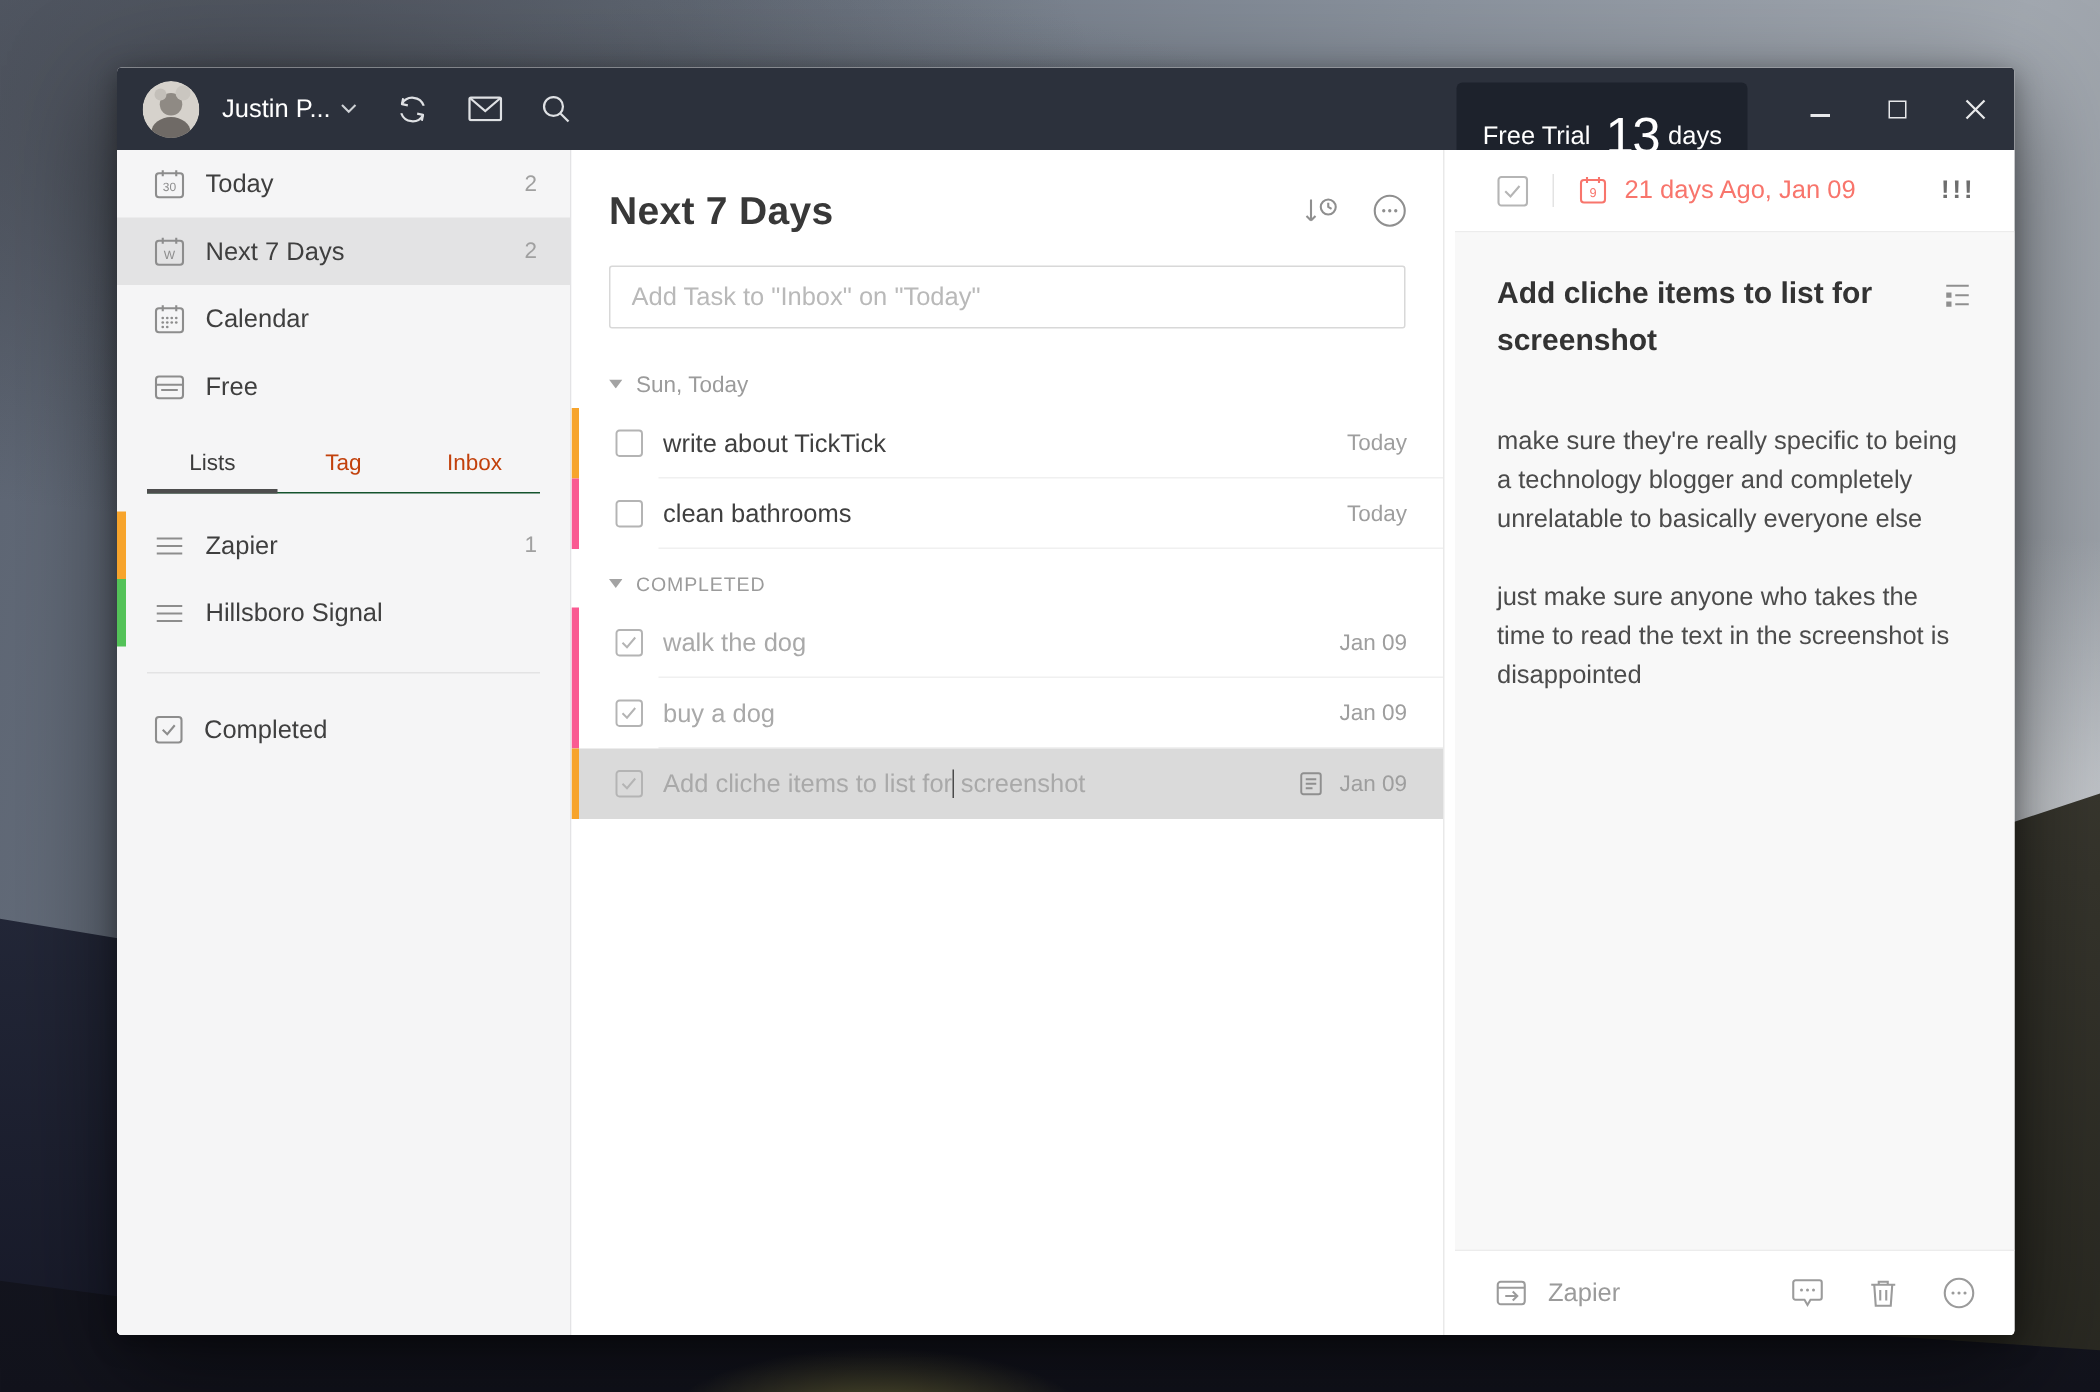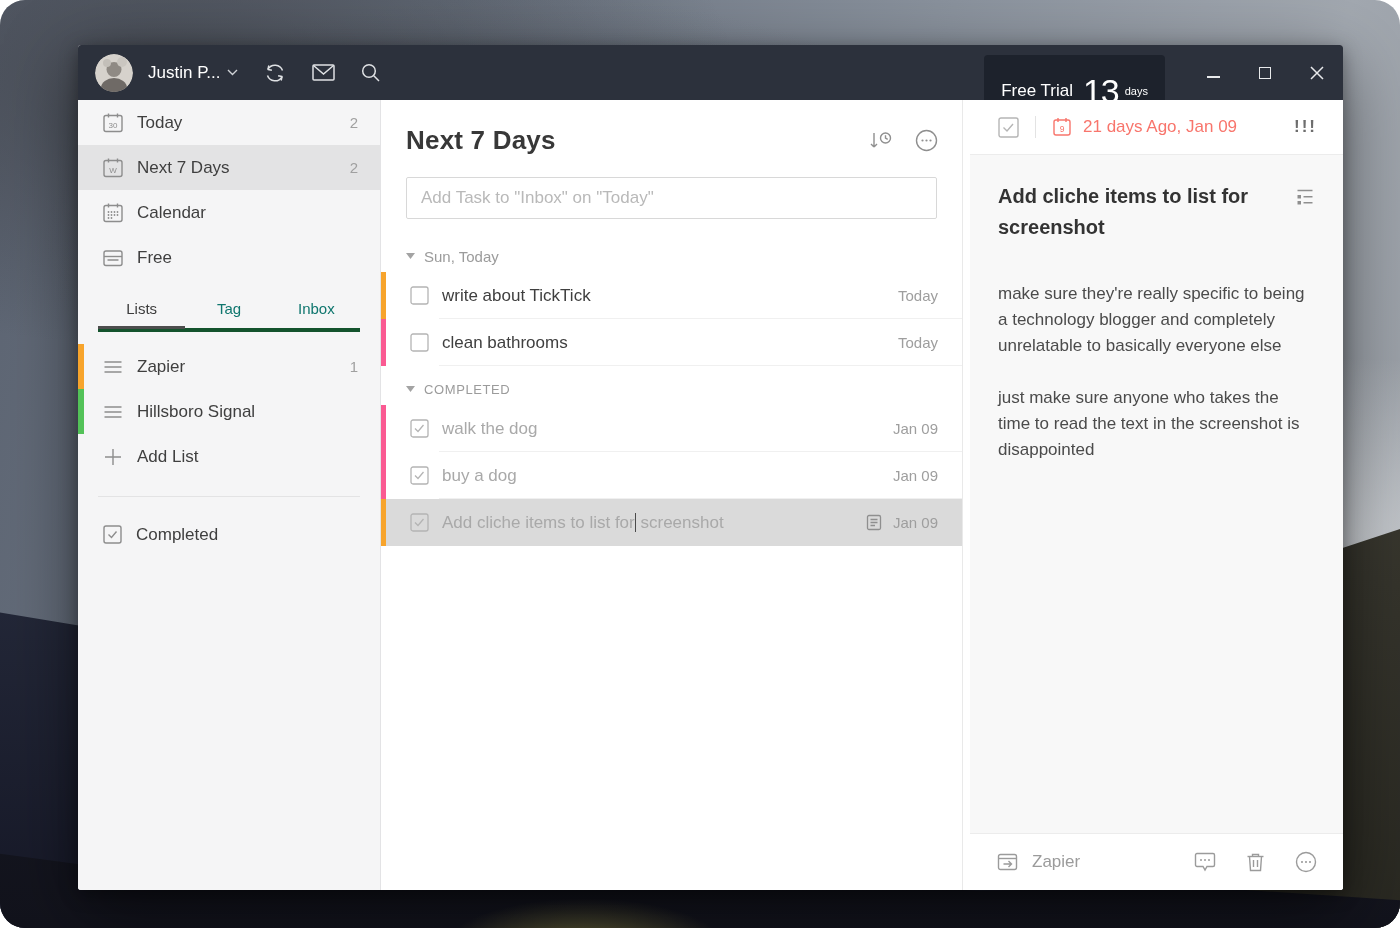--- a/index.html
+++ b/index.html
@@ -1,20 +1,20 @@
 <!DOCTYPE html>
 <html><head>
 <meta charset="utf-8">
 <style>
   * { margin:0; padding:0; box-sizing:border-box; }
   html,body { width:1400px; height:928px; font-family:"Liberation Sans", sans-serif; }
 
   
   .desktop { position:relative; width:1400px; height:928px; overflow:hidden;
-    background:linear-gradient(105deg,#5c6472 0%,#6b7481 28%,#8a929d 58%,#a2a8b0 82%,#94999f 100%);border-radius:25px; }
+    background:linear-gradient(105deg,#5c6472 0%,#6b7481 28%,#8a929d 58%,#a2a8b0 82%,#94999f 100%); }
   .bg-layer { position:absolute; inset:0; }
   .clouds { background:
     radial-gradient(58% 42% at 12% 8%, rgba(56,58,64,.6), rgba(56,58,64,0) 70%),
     radial-gradient(50% 38% at 38% 26%, rgba(84,89,100,.5), rgba(84,89,100,0) 70%),
     radial-gradient(40% 30% at 96% 58%, rgba(236,238,240,.55), rgba(236,238,240,0) 65%); }
   .ridge-left { background:linear-gradient(180deg,#414a5b 0%,#272c3d 55%,#161827 100%);
     clip-path:polygon(0 66%,12% 69%,26% 74%,40% 80%,55% 87%,70% 92%,100% 97%,100% 100%,0 100%); }
   .rock-right { background:linear-gradient(195deg,#504c3e 0%,#35342c 45%,#1b1b15 100%);
     clip-path:polygon(100% 57%,94% 60%,88% 65%,83% 72%,80% 80%,78% 90%,77% 100%,100% 100%); }
   .valley { background:linear-gradient(180deg,#242737 0%,#12131c 100%);
@@ -30,36 +30,36 @@
   
   .titlebar { height:55px; flex:0 0 55px; background:#2c313c; display:flex; align-items:center; padding:0 0 0 17px; color:#e3e5e8; }
   .avatar { width:38px; height:38px; border-radius:50%; overflow:hidden; flex:0 0 38px; }
   .user-name { color:#fff; font-size:17px; margin-left:15px; }
   .chevron { margin-left:7px; display:flex; }
   .tb-icon { margin-left:26px; display:flex; align-items:center; color:#dfe1e4; }
   .tb-spacer { flex:1; }
   .trial-badge { background:#1d222c; border-radius:4px; padding:19px 17px 7px; display:flex; align-items:center; color:#fff; margin-right:22px;margin-top:24px; }
   .trial-label { font-size:17px; }
   .trial-days { font-size:34px; font-weight:300; line-height:1; margin:0 6px 0 10px; letter-spacing:-1px; }
-  .trial-suffix { font-size:11px; }
+  .trial-suffix { font-size:17px; }
   .win-btn { width:52px; height:55px; display:flex; align-items:center; justify-content:center; color:#e8e9eb; }
   .min-glyph { width:13px; height:2px; background:#e8e9eb; display:block; margin-top:8px; }
   .max-glyph { width:12px; height:12px; border:1.5px solid #e8e9eb; display:block; }
 
   .content { flex:1; display:flex; min-height:0; }
 
   
   .sidebar { width:303px; flex:0 0 303px; background:#f5f5f6; border-right:1px solid #e3e3e5; }
   .side-item { height:45px; display:flex; align-items:center; position:relative; padding:0 22px 0 24px; color:#8d8d8d; }
   .side-item.selected { background:#e3e3e4; }
   .side-item .s-label { margin-left:13px; font-size:17px; color:#3f3f3f; flex:1; }
   .side-item .s-count { font-size:15px; color:#a0a0a0; }
   .color-bar { position:absolute; left:0; top:0; bottom:0; width:6px; }
-  .side-tabs { display:flex; margin:10px 20px 0; border-bottom:4px solid #14532d; }
-  .side-tab { flex:1; text-align:center; font-size:15px; color:#0f766e; padding:10px 0 9px; border-bottom:3px solid transparent; margin-bottom:-1px; }
+  .side-tabs { display:flex; margin:10px 20px 0; border-bottom:1px solid #14532d; }
+  .side-tab { flex:1; text-align:center; font-size:15px; color:#c2410c; padding:10px 0 9px; border-bottom:3px solid transparent; margin-bottom:-1px; }
   .side-tab.active { color:#3c3c3c; border-bottom-color:#4d4d4d; }
   .side-lists { margin-top:12px; }
   .side-divider { border-top:1px solid #e3e3e4; margin:17px 20px 0; }
   .side-completed { margin-top:0; }
   .side-completed-wrap { margin-top:15px; }
 
   
   .tasks-panel { flex:1; background:#fff; position:relative; display:flex; flex-direction:column; overflow:hidden; }
   .tasks-panel::after { content:''; position:absolute; top:0; right:7px; bottom:0; width:1px; background:#e9e9e9; }
   .panel-header { display:flex; align-items:center; padding:25px 32px 0 25px; }
@@ -241,26 +241,20 @@
             <span class="s-count">1</span>
           </div>
           <div class="side-item">
             <span class="color-bar" style="background-color: rgb(83, 194, 88);"></span>
             <svg width="22" height="22" viewBox="0 0 22 22" fill="none" stroke="currentColor" stroke-width="1.4">
                 <path d="M2.5 6h17M2.5 11h17M2.5 16h17"></path>
               </svg>
             <span class="s-label">Hillsboro Signal</span>
             <span class="s-count"></span>
           </div>
-          <div class="side-item">
-            <svg width="22" height="22" viewBox="0 0 22 22" fill="none" stroke="currentColor" stroke-width="1.4">
-                <path d="M11 3v16M3 11h16"></path>
-              </svg>
-            <span class="s-label">Add List</span>
-          </div>
         </div>
 
         <div class="side-divider"></div>
 
         <div class="side-completed-wrap">
           <div class="side-item side-completed">
             <svg width="21" height="21" viewBox="0 0 21 21" fill="none" stroke="currentColor" stroke-width="1.4">
               <rect x="2" y="2" width="17" height="17" rx="2"></rect>
                 <path d="M6.5 10.5l3 3 5-6"></path>
             </svg>

